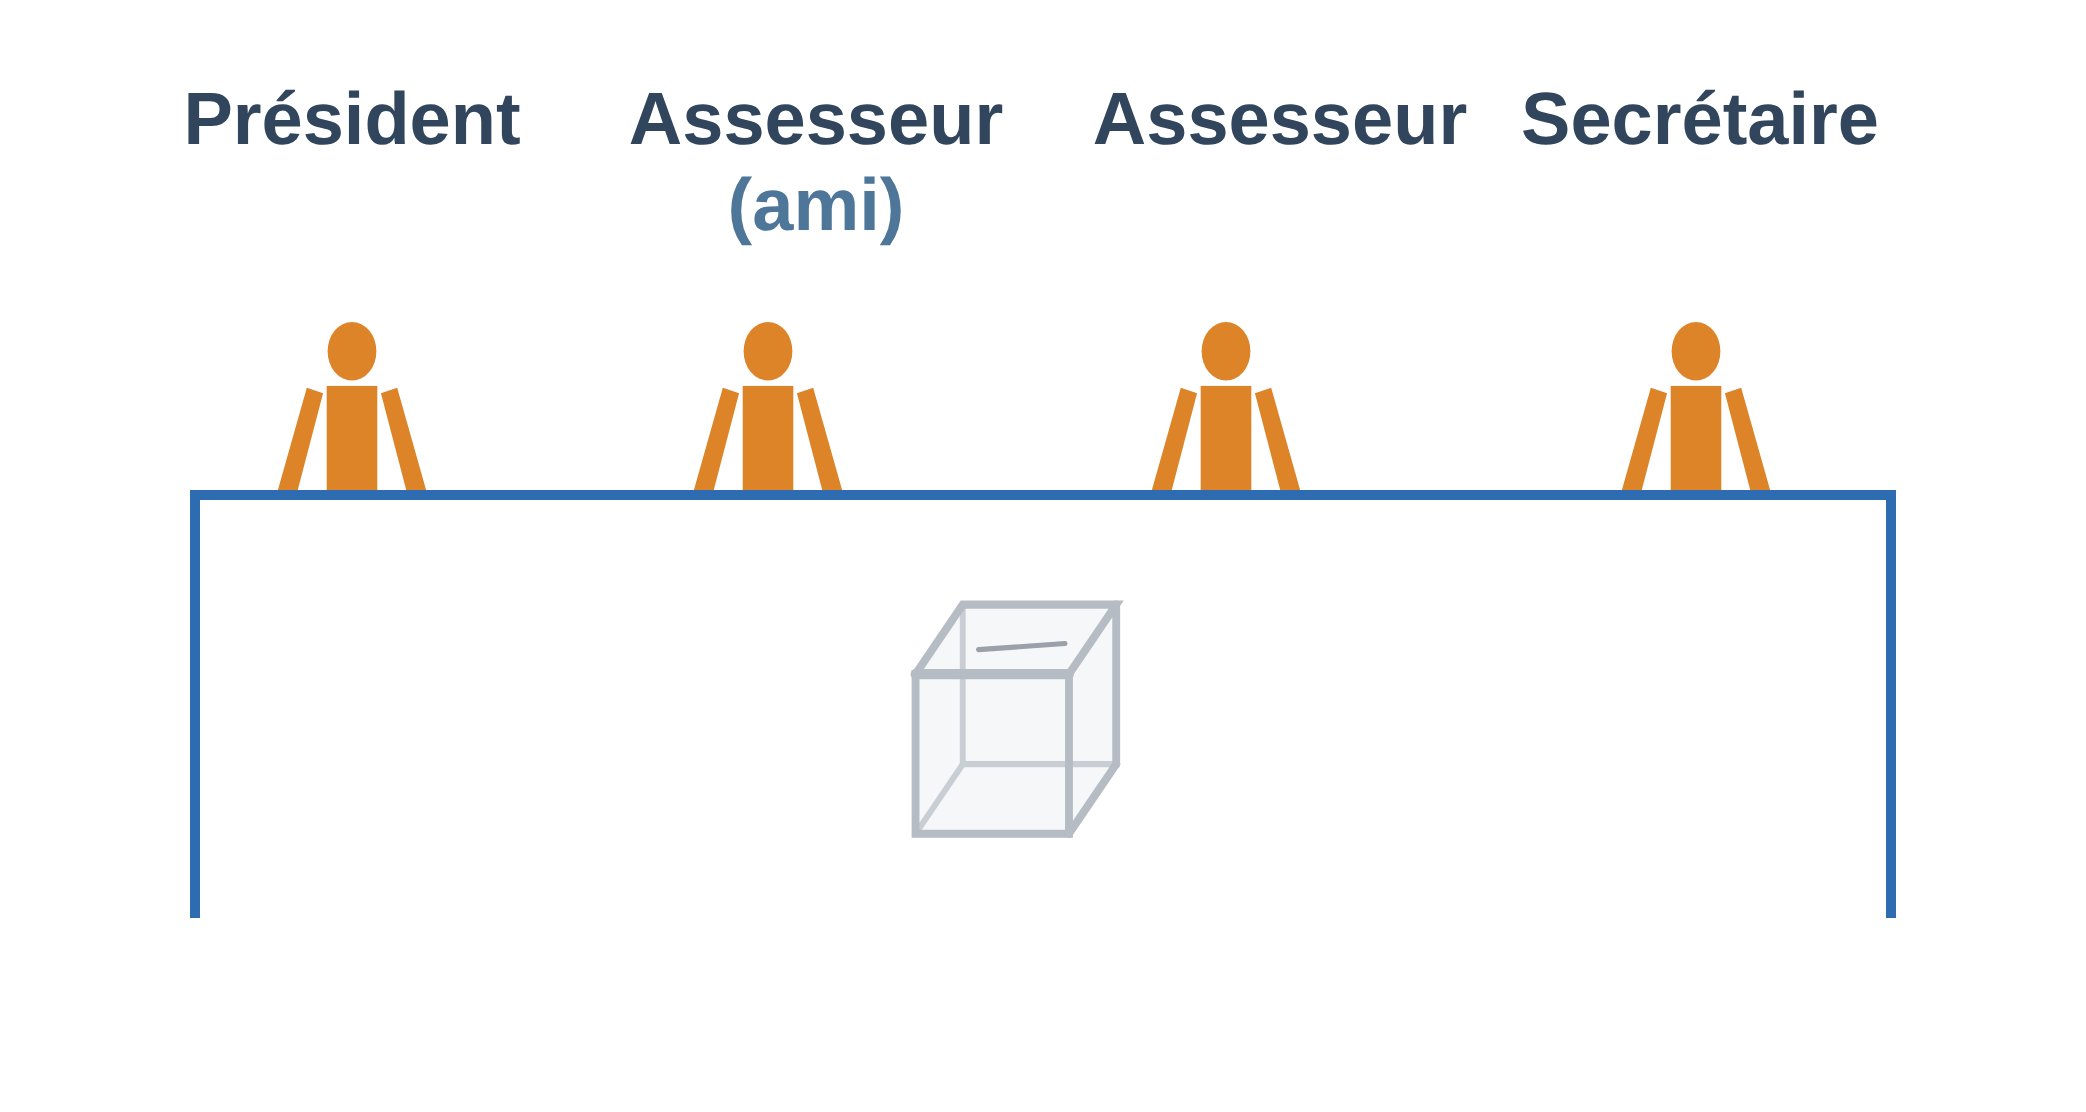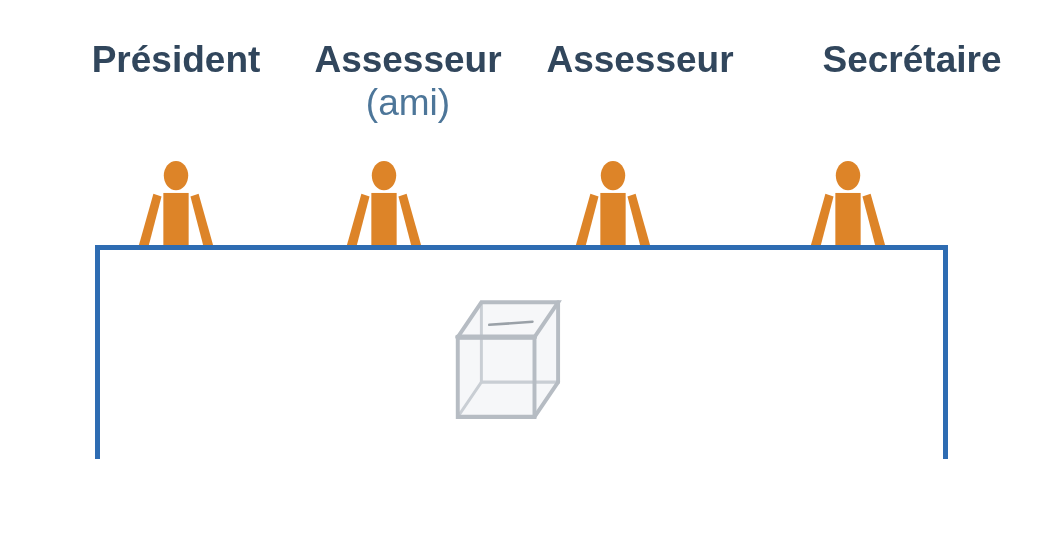--- a/index.html
+++ b/index.html
@@ -20,21 +20,21 @@
     top: 38px;
     width: 260px;
     transform: translateX(-50%);
     text-align: center;
     line-height: 43px;
     font-size: 37px;
     font-weight: 600;
     letter-spacing: 0px;
   }
   .role-title   { color: var(--title-text, #31465c); }
-  .role-subtitle{ color: var(--subtitle-text, #4d7699); font-weight: 400; }
+  .role-subtitle{ color: var(--subtitle-text, #4d7699); font-weight: 700; }
   .person {
     position: absolute;
     top: 161px;
     width: 94px;
     height: 84px;
     transform: translateX(-50%);
   }
   .person polygon, .person rect, .person ellipse { fill: var(--person-fill, #dd8428); }
   .table {
     position: absolute;
@@ -67,21 +67,21 @@
     <div class="role-title">Président</div>
     <div class="role-subtitle"></div>
   </div>
   <div class="role-label" style="left:408px">
     <div class="role-title">Assesseur</div>
     <div class="role-subtitle">(ami)</div>
   </div>
   <div class="role-label" style="left:640px">
     <div class="role-title">Assesseur</div>
   </div>
-  <div class="role-label" style="left:912px">
+  <div class="role-label" style="left:850px">
     <div class="role-title">Secrétaire</div>
     <div class="role-subtitle"></div>
   </div>
 
   <svg class="person" style="left:176px" viewBox="0 0 104 92" preserveAspectRatio="none">
     <ellipse cx="52" cy="16" rx="13.5" ry="16"></ellipse>
     <rect x="38" y="35" width="28" height="57"></rect>
     <polygon points="27,36 36,39 22,92 11,92"></polygon>
     <polygon points="77,36 68,39 82,92 93,92"></polygon>
   </svg>

